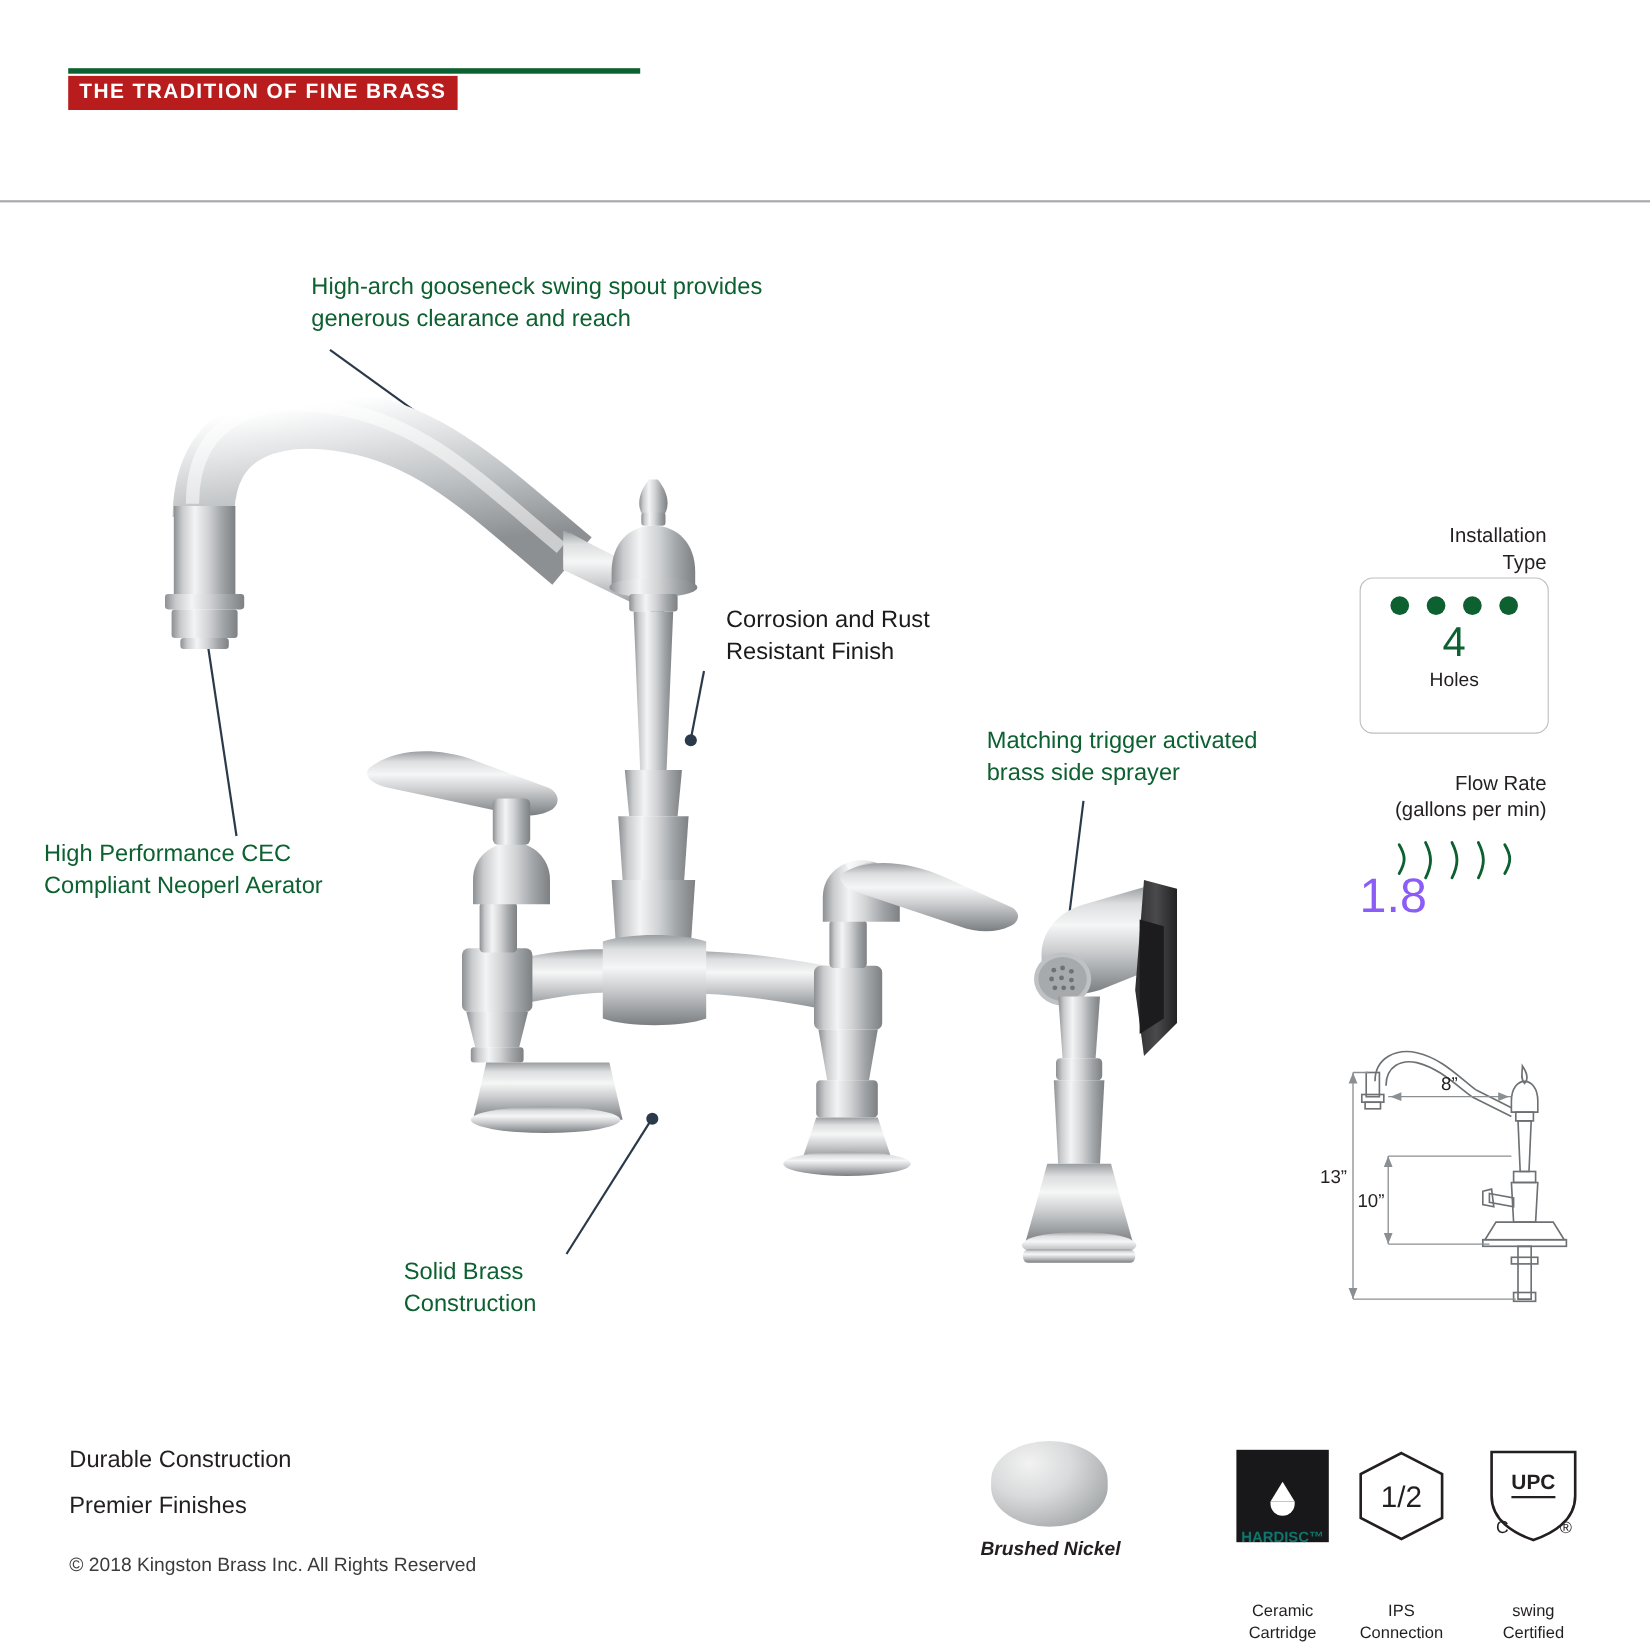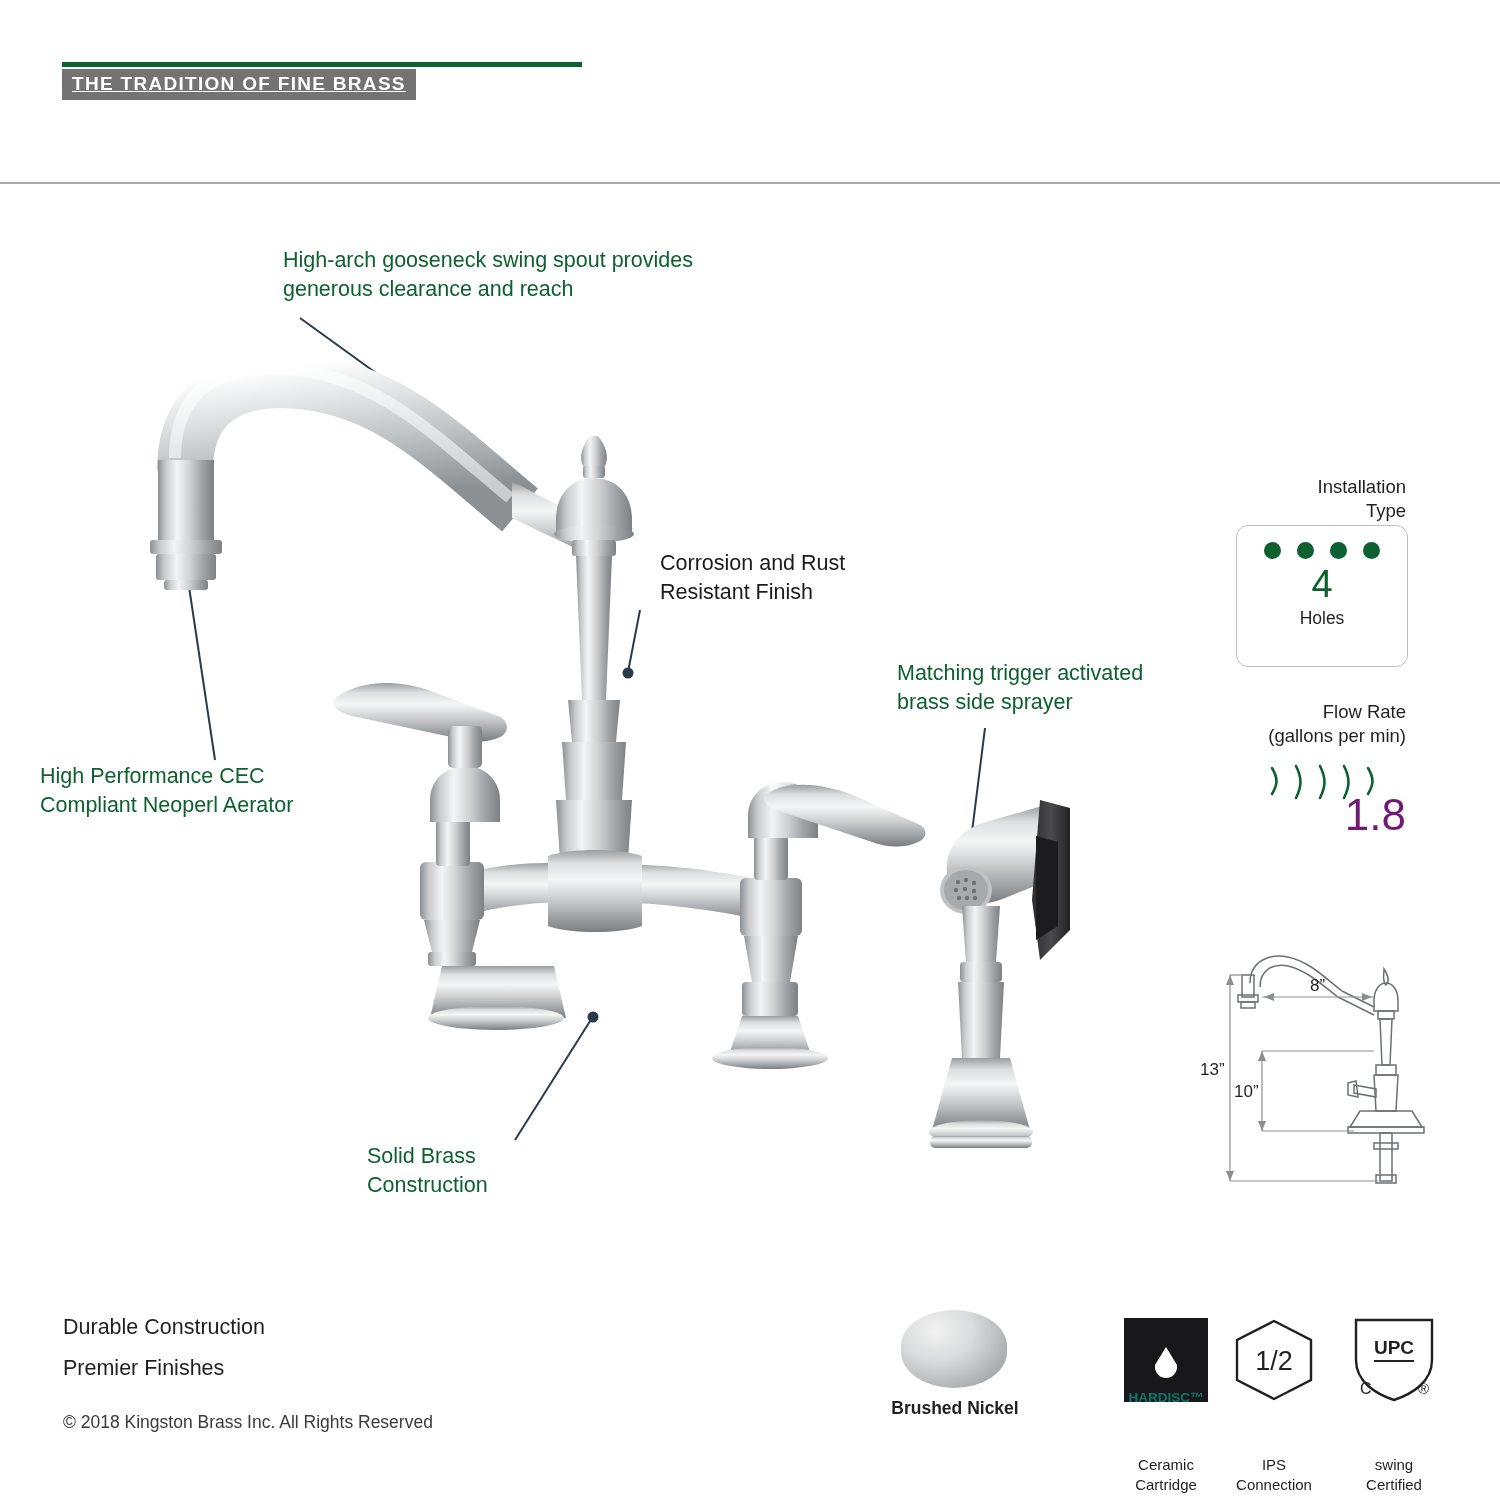--- a/index.html
+++ b/index.html
@@ -2,41 +2,41 @@
 <html><head>
 <meta charset="utf-8">
 <style>
   html,body{margin:0;padding:0;background:#ffffff;}
   body{width:1500px;height:1500px;position:relative;font-family:"Liberation Sans",sans-serif;color:#231f20;overflow:hidden;}
 
   
   .logo-wrap{position:absolute;left:62px;top:58px;width:530px;}
   .logo-main{font-family:"Liberation Serif",serif;font-weight:bold;font-style:italic;font-size:50px;color:#0d6030;letter-spacing:-0.5px;line-height:1;}
   .logo-rule{width:520px;height:5px;background:#0d6030;margin-top:4px;}
-  .logo-sub{background:#737373;color:#ffffff;font-size:19px;font-weight:bold;letter-spacing:1.3px;padding:4px 10px 5px 10px;display:inline-block;margin-top:2px;text-decoration:underline;}
+  .logo-sub{background:#b91c1c;color:#ffffff;font-size:19px;font-weight:bold;letter-spacing:1.3px;padding:4px 10px 5px 10px;display:inline-block;margin-top:2px;}
   .header-rule{position:absolute;left:0;top:182px;width:1500px;height:2px;background:#a7a9ac;}
 
   
   .callout{position:absolute;color:#0d6030;font-size:21.5px;line-height:1.34;}
   .callout.dark{color:#1b1b1b;}
   svg.lines{position:absolute;left:0;top:0;width:1500px;height:1500px;pointer-events:none;}
 
   
   .panel-title{position:absolute;text-align:right;font-size:18.5px;line-height:1.3;color:#231f20;}
   .holes-box{position:absolute;left:1236px;top:525px;width:170px;height:140px;border:1.6px solid #bcbec0;border-radius:12px;background:#fff;}
   .holes-dots{display:flex;justify-content:center;gap:16px;padding-top:16px;}
   .holes-dots i{width:17px;height:17px;border-radius:50%;background:#0d6030;display:block;}
   .holes-num{text-align:center;font-size:38px;color:#0d6030;margin-top:6px;line-height:1;}
   .holes-lbl{text-align:center;font-size:17.5px;color:#231f20;margin-top:5px;}
-  .flow-num{position:absolute;left:1236px;top:790px;width:170px;text-align:right;font-size:44px;color:#701a75;}
+  .flow-num{position:absolute;left:1236px;top:790px;width:170px;text-align:left;font-size:44px;color:#8b5cf6;}
 
   
   .foot-txt{position:absolute;left:63px;font-size:21.5px;color:#231f20;}
   .copy{position:absolute;left:63px;top:1412px;font-size:17.5px;color:#3b3b3b;}
-  .finish-cap{position:absolute;left:855px;top:1398px;width:200px;text-align:center;font-size:17.5px;font-weight:bold;color:#231f20;}
+  .finish-cap{position:absolute;left:855px;top:1398px;width:200px;text-align:center;font-size:17.5px;font-weight:bold;color:#231f20;font-style:italic;}
   .knob{position:absolute;left:901px;top:1310px;width:106px;height:78px;border-radius:50%/46%;
         background:radial-gradient(ellipse at 33% 26%,#f2f2f2 0%,#d9dadb 38%,#a9acae 78%,#9a9d9f 100%);}
   .badge-cap{position:absolute;font-size:15px;line-height:1.25;text-align:center;color:#231f20;margin-top:46px;}
   .hardisc{position:absolute;left:1124px;top:1318px;width:84px;height:84px;background:#18181a;
            display:flex;align-items:center;justify-content:center;}
   .hardisc .drop{width:0;height:0;border-left:11px solid transparent;border-right:11px solid transparent;border-bottom:18px solid #fff;position:relative;top:-4px;}
   .hardisc .drop:after{content:"";position:absolute;left:-11px;top:18px;width:22px;height:13px;background:#fff;border-radius:0 0 11px 11px;}
   .hardisc-word{position:absolute;left:1124px;top:1390px;width:84px;text-align:center;font-size:13.5px;font-weight:bold;color:#0f766e;}
   .hex{position:absolute;left:1232px;top:1318px;width:84px;height:84px;}
   .hex svg{display:block}

